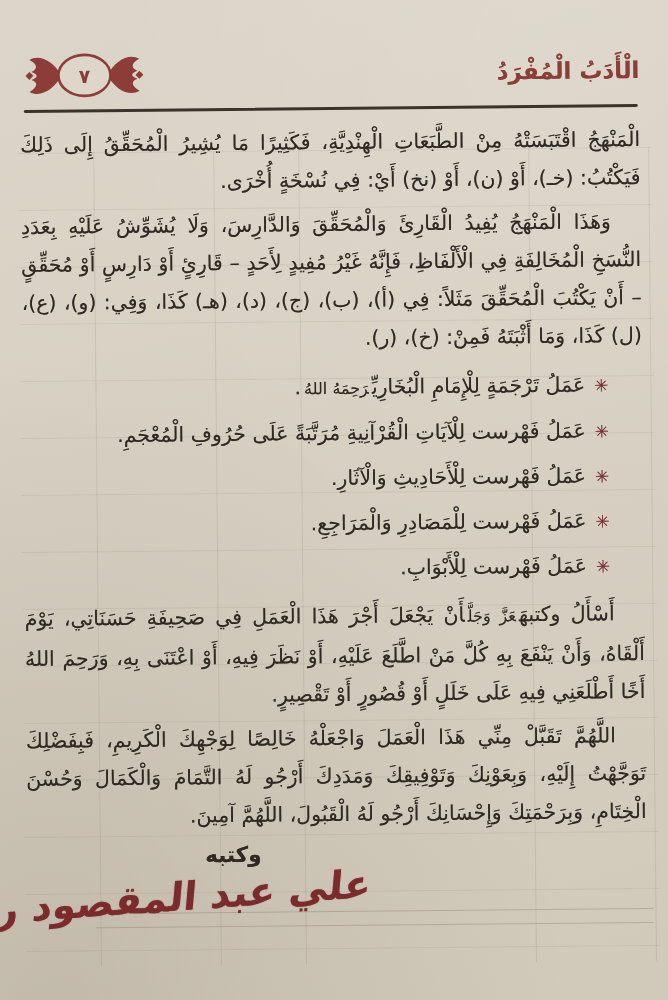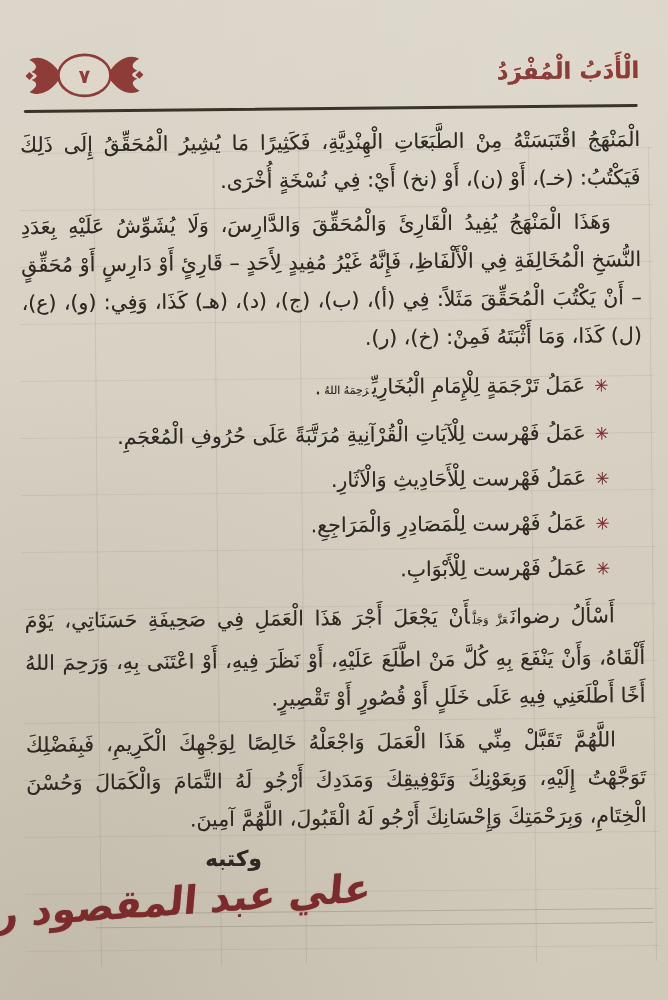--- a/index.html
+++ b/index.html
@@ -42,21 +42,21 @@
   
   .body{
     position:relative;z-index:2;direction:rtl;
     padding:13px 24px 0 24px;
     color:#2e2923;font-size:20.5px;line-height:38px;
     text-align:justify;
     text-shadow:0 0 .4px rgba(46,41,35,.45);
   }
   .body p{margin:0 0 6px 0;}
   .indent{text-indent:30px;}
-  .honorific{font-size:11px;margin:4px 3px;letter-spacing:-.5px;}
+  .honorific{font-size:16px;margin:4px 3px;letter-spacing:-.5px;}
   .bullets{margin:8px 0 6px 0;}
   .bullet-item{
     padding-right:34px;line-height:44px;text-align:right;
   }
   .asterisk{
     color:#7d2e34;font-size:17px;margin-left:9px;
     text-shadow:0 0 .5px rgba(125,46,52,.6);
   }
   
   .signature-block{
@@ -121,21 +121,21 @@
         </div>
         <div class="bullet-item">
           <span class="asterisk">✳</span><span>عَمَلُ فَهْرست لِلْمَصَادِرِ وَالْمَرَاجِعِ.</span>
         </div>
         <div class="bullet-item">
           <span class="asterisk">✳</span><span>عَمَلُ فَهْرست لِلْأَبْوَابِ.</span>
         </div>
       </div>
 
       <p class="indent">
-        <span>أَسْأَلُ رضوانَ</span><span class="honorific">عَزَّ وَجَلَّ</span><span>أَنْ يَجْعَلَ أَجْرَ هَذَا الْعَمَلِ فِي صَحِيفَةِ حَسَنَاتِي، يَوْمَ أَلْقَاهُ، وَأَنْ يَنْفَعَ بِهِ كُلَّ مَنْ اطَّلَعَ عَلَيْهِ، أَوْ نَظَرَ فِيهِ، أَوْ اعْتَنَى بِهِ، وَرَحِمَ اللهُ أَخًا أَطْلَعَنِي فِيهِ عَلَى خَلَلٍ أَوْ قُصُورٍ أَوْ تَقْصِيرٍ.</span>
+        <span>أَسْأَلُ وكتبهَ</span><span class="honorific">عَزَّ وَجَلَّ</span><span>أَنْ يَجْعَلَ أَجْرَ هَذَا الْعَمَلِ فِي صَحِيفَةِ حَسَنَاتِي، يَوْمَ أَلْقَاهُ، وَأَنْ يَنْفَعَ بِهِ كُلَّ مَنْ اطَّلَعَ عَلَيْهِ، أَوْ نَظَرَ فِيهِ، أَوْ اعْتَنَى بِهِ، وَرَحِمَ اللهُ أَخًا أَطْلَعَنِي فِيهِ عَلَى خَلَلٍ أَوْ قُصُورٍ أَوْ تَقْصِيرٍ.</span>
       </p>
 
       <p class="indent">اللَّهُمَّ تَقَبَّلْ مِنِّي هَذَا الْعَمَلَ وَاجْعَلْهُ خَالِصًا لِوَجْهِكَ الْكَرِيمِ، فَبِفَضْلِكَ تَوَجَّهْتُ إِلَيْهِ، وَبِعَوْنِكَ وَتَوْفِيقِكَ وَمَدَدِكَ أَرْجُو لَهُ التَّمَامَ وَالْكَمَالَ وَحُسْنَ الْخِتَامِ، وَبِرَحْمَتِكَ وَإِحْسَانِكَ أَرْجُو لَهُ الْقَبُولَ، اللَّهُمَّ آمِينَ.</p>
     </div>
 
     <div class="signature-block">
       <div class="closing-label">وكتبه</div>
       <div class="signature">علي عبد المقصود رضوان</div>
     </div>
 

